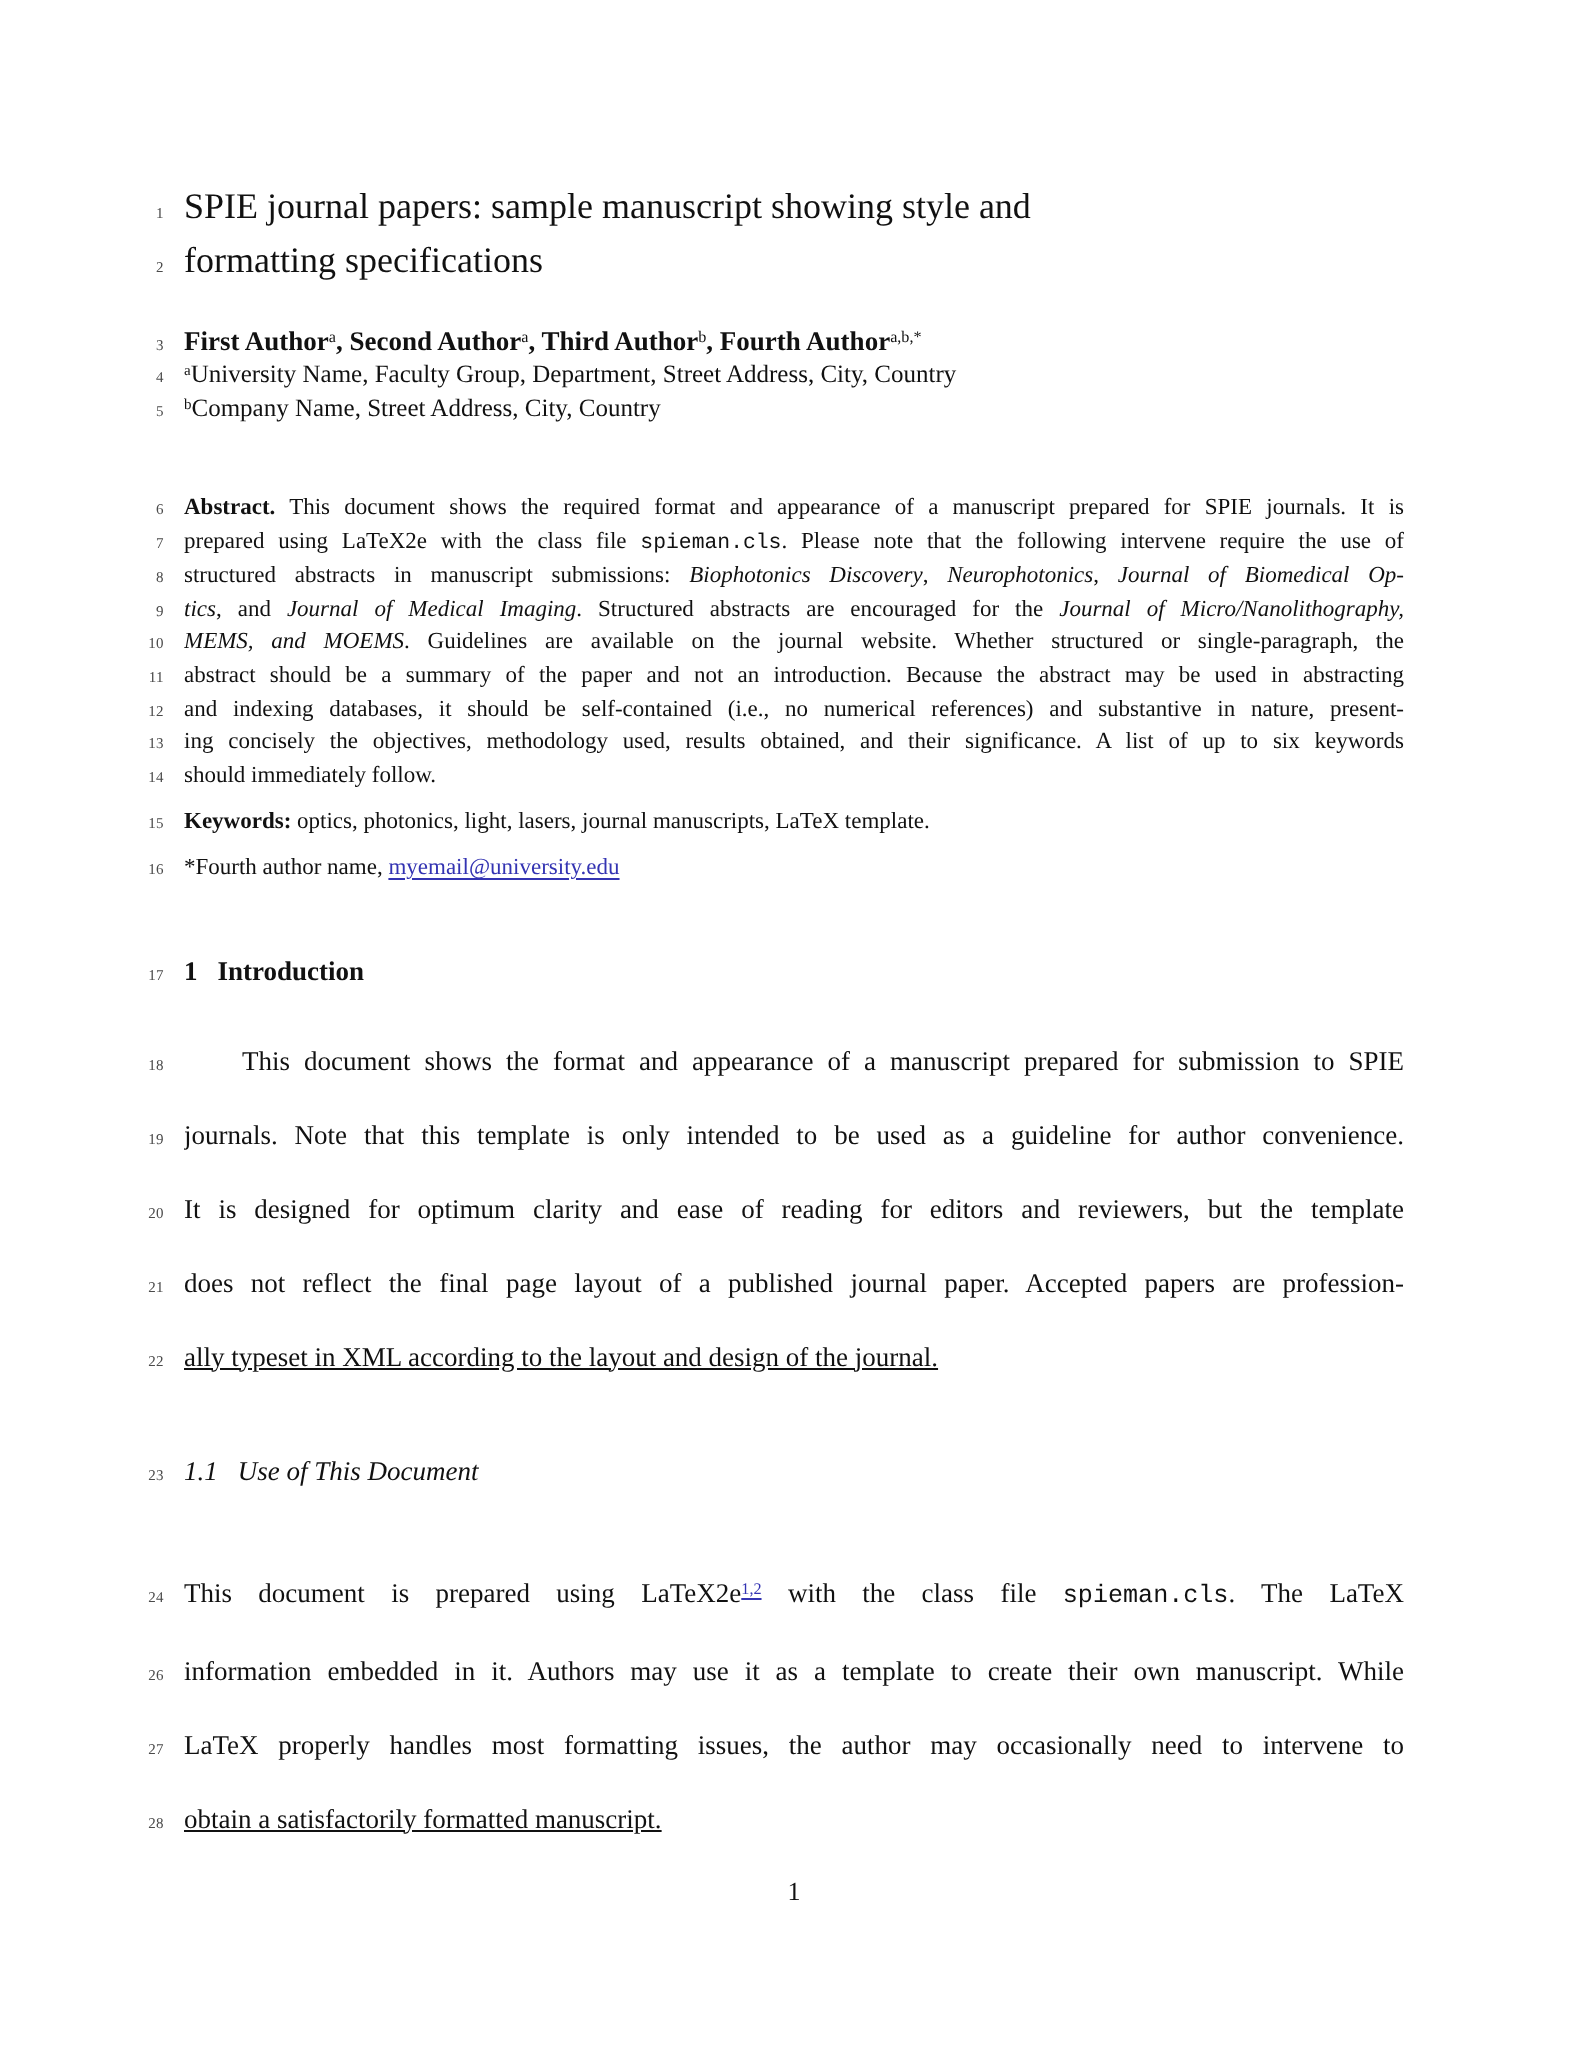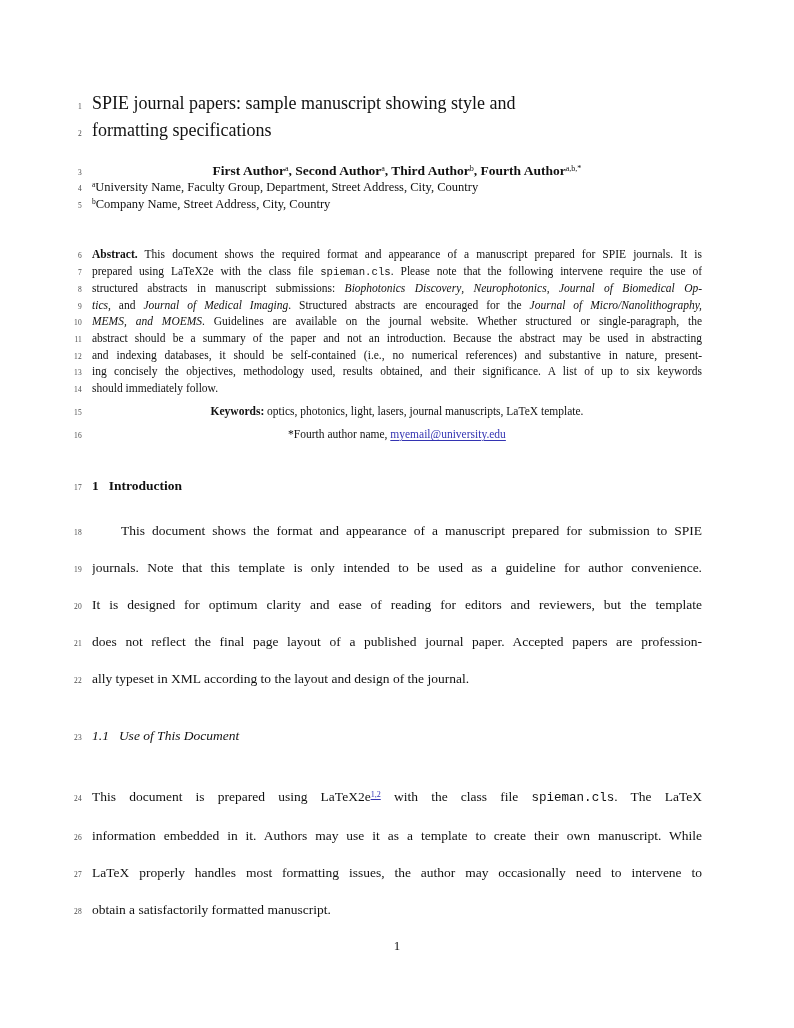--- a/index.html
+++ b/index.html
@@ -20,34 +20,34 @@
   .num{
     flex:none;width:32px;box-sizing:border-box;
     text-align:right;padding-right:10px;
     font-size:7.5px;color:var(--line-number-color,#4a4a4a);
     letter-spacing:0.2px;
   }
   .content{width:610px;overflow:hidden;}
 
   .b-title  .content{font-size:18px;line-height:27px;font-weight:400;}
   .b-authors{margin-top:18px;}
-  .b-authors .content{font-size:13.5px;line-height:17px;font-weight:700;text-align:center;}
+  .b-authors .content{font-size:13.5px;line-height:17px;font-weight:700;}
   .b-authors .sg-sup{font-weight:400;}
   .b-affil  .content{font-size:12.5px;line-height:17px;}
   .b-affil + .b-abstract{margin-top:33px;}
   .b-abstract .content{font-size:11.5px;line-height:16.6px;text-align:justify;text-align-last:justify;}
   .b-abstract.last .content{text-align-last:left;}
   .b-abstract + .b-kw{margin-top:7px;}
-  .b-kw .content,.b-email .content{font-size:11.5px;line-height:16.6px;text-align:center;}
+  .b-kw .content,.b-email .content{font-size:11.5px;line-height:16.6px;}
   .b-kw + .b-email{margin-top:6px;}
   .b-email + .b-h1{margin-top:34px;}
   .b-h1 .content{font-size:13.5px;line-height:17px;font-weight:700;}
   .b-h1 + .b-body{margin-top:28px;gap:29px;}
   .b-body .content{font-size:13.5px;line-height:17px;text-align:justify;text-align-last:justify;}
-  .b-body.last .content{text-align-last:left;}
+  .b-body.last .content{text-align-last:left;text-decoration:underline;}
   .b-body + .b-body{margin-top:20px;}
   .b-body + .b-h2{margin-top:40px;}
   .b-h2 .content{font-size:13.5px;line-height:17px;font-style:italic;}
   .b-h2 + .b-body{margin-top:44px;}
 
   .sg-b{font-weight:700;}
   .sg-i{font-style:italic;}
   .sg-m{font-family:"Liberation Mono","DejaVu Sans Mono",monospace;font-size:93%;}
   .sg-sup{font-size:60%;vertical-align:0.48em;line-height:0;}
   .sg-link{color:var(--link-color,#3333b2);text-decoration:underline;text-underline-offset:2px;}

